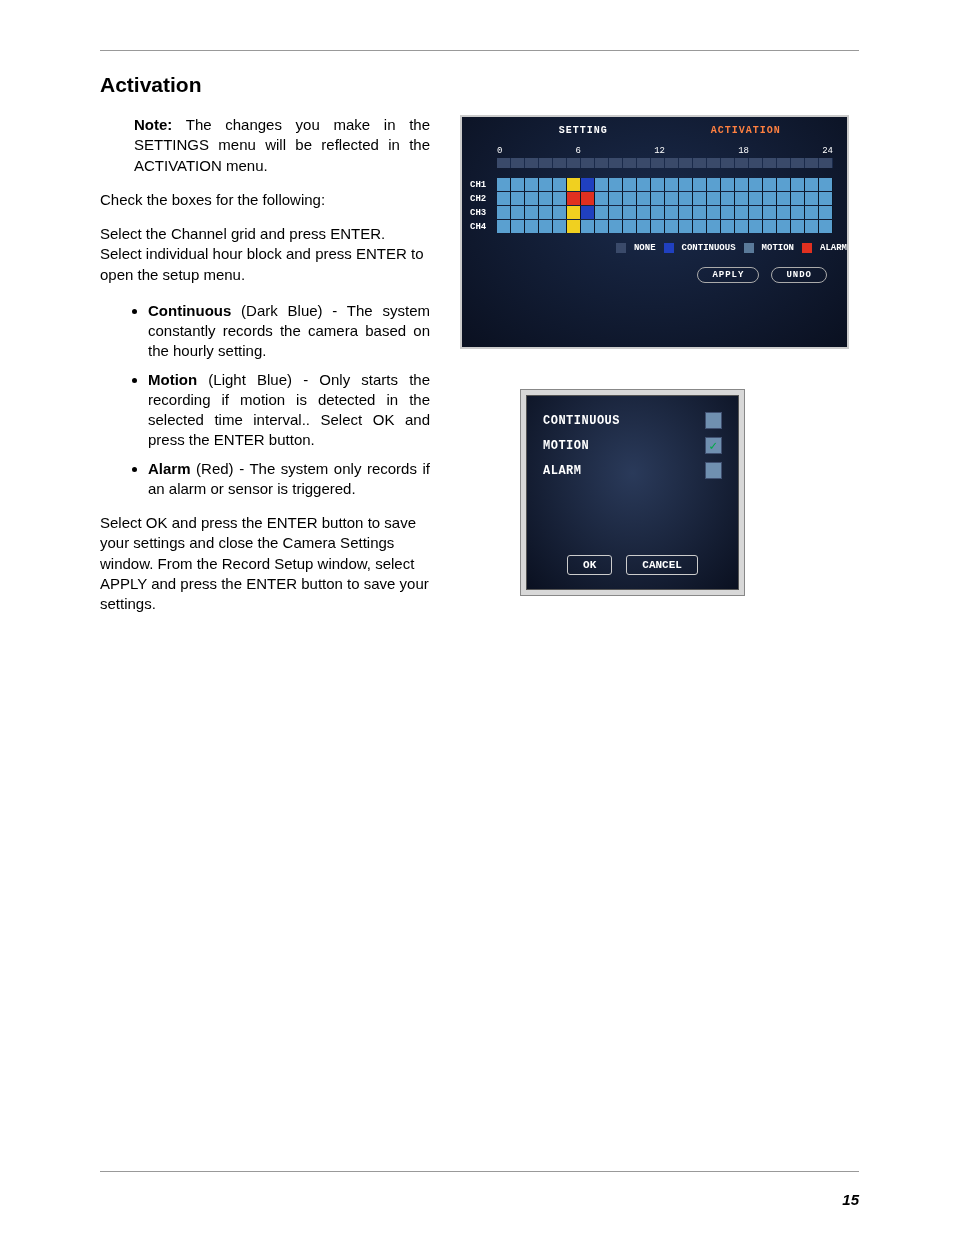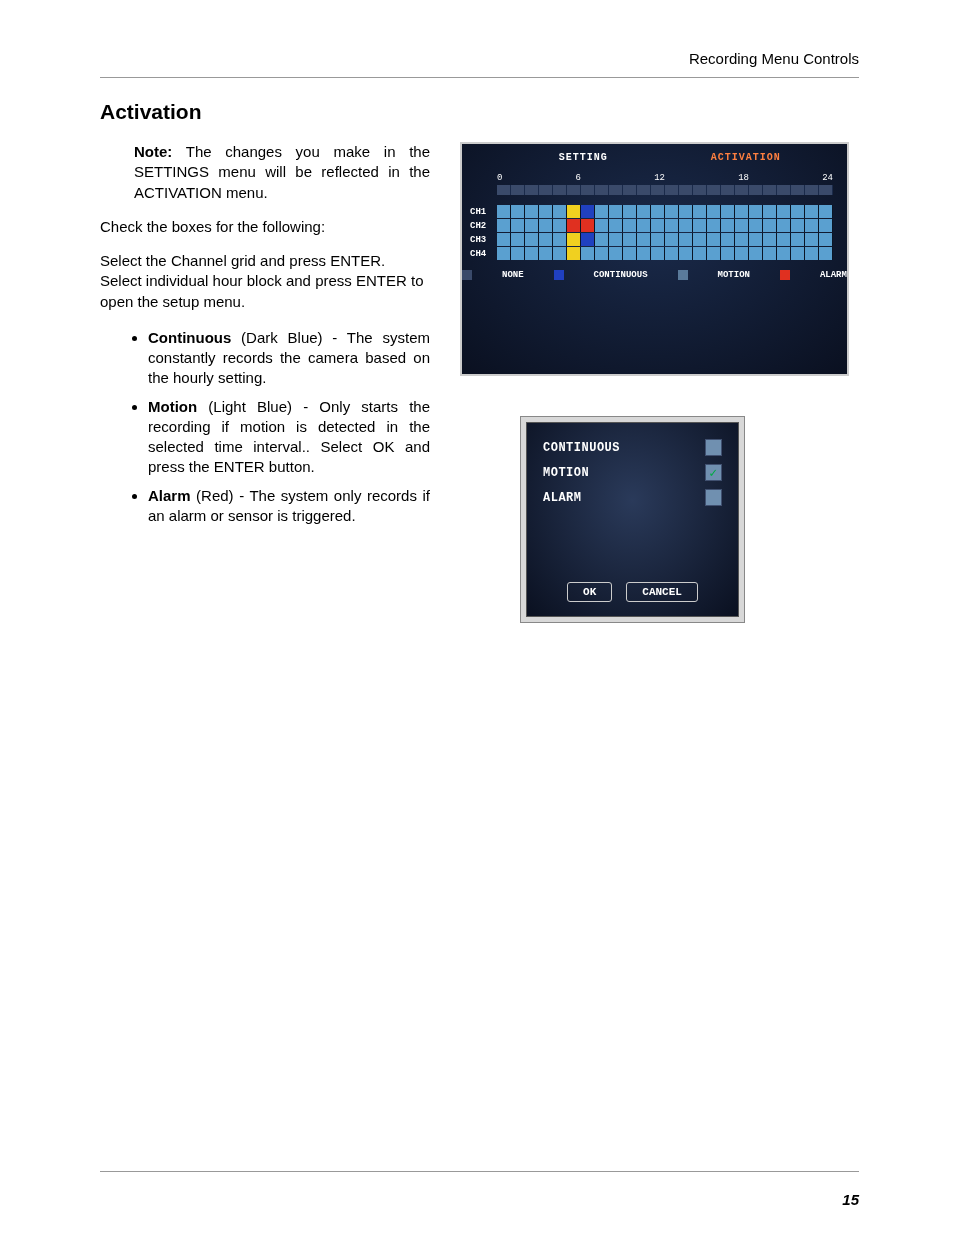--- a/index.html
+++ b/index.html
@@ -138,21 +138,21 @@
 .chgrid .hcell {
   flex: 1;
   border-right: 1px solid #0a1525;
   background: #5aa0d0;
 }
 .hcell.yellow { background: #f0d020; }
 .hcell.red { background: #e03020; }
 .hcell.blue { background: #2040c0; }
 .legend {
   display: flex;
-  justify-content: space-between;
+  justify-content: flex-end;
   gap: 8px;
   align-items: center;
   margin-top: 10px;
   font-size: 9px;
   font-weight: bold;
 }
 .swatch {
   width: 10px;
   height: 10px;
   display: inline-block;
@@ -232,37 +232,37 @@
   border-radius: 3px;
   padding: 3px 15px;
   font-size: 11px;
   font-weight: bold;
 }
 </style>
 </head>
 <body>
 
 <div class="page">
-  <div class="header-row">Recording Menu Controls</div>
   <hr class="hr">
 
   <h2>Activation</h2>
 
   <div class="cols">
     <div class="left">
       <p class="note-block">
         <span class="note-label">Note:</span><span> The changes you make in the SETTINGS menu will be reflected in the ACTIVATION menu.</span>
       </p>
       <p class="para">Check the boxes for the following:</p>
       <p class="para">Select the Channel grid and press ENTER. Select individual hour block and press ENTER to open the setup menu.</p>
       <ul class="bullets">
         <li><span class="li-label">Continuous</span><span> (Dark Blue) - The system constantly records the camera based on the hourly setting.</span></li>
         <li><span class="li-label">Motion</span><span> (Light Blue) - Only starts the recording if motion is detected in the selected time interval.. Select OK and press the ENTER button.</span></li>
         <li><span class="li-label">Alarm</span><span> (Red) - The system only records if an alarm or sensor is triggered.</span></li>
       </ul>
+      <p class="para">Select OK and press the ENTER button to save your settings and close the Camera Settings window. From the Record Setup window, select APPLY and press the ENTER button to save your settings.</p>
     </div>
 
     <div class="right">
 
       <div class="screenshot1">
         <div class="tabs">
           <div class="tab">SETTING</div>
           <div class="tab active">ACTIVATION</div>
         </div>
         <div class="timescale">
@@ -421,20 +421,24 @@
         <div class="legend">
           <span class="swatch sw-none"></span>
             <span>NONE</span>
           <span class="swatch sw-cont"></span>
             <span>CONTINUOUS</span>
           <span class="swatch sw-mot"></span>
             <span>MOTION</span>
           <span class="swatch sw-alarm"></span>
             <span>ALARM</span>
         </div>
+        <div class="btnrow">
+          <div class="pill">APPLY</div>
+          <div class="pill">UNDO</div>
+        </div>
       </div>
 
       <div class="screenshot2">
         <div class="s2-inner">
           <div id="optrows">
               <div class="optrow">
                 <span>CONTINUOUS</span>
                 <span class="checkbox"></span>
               </div>
               <div class="optrow">

